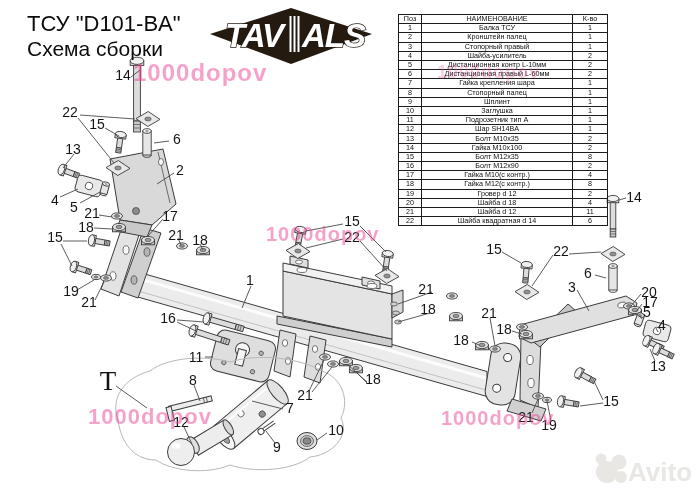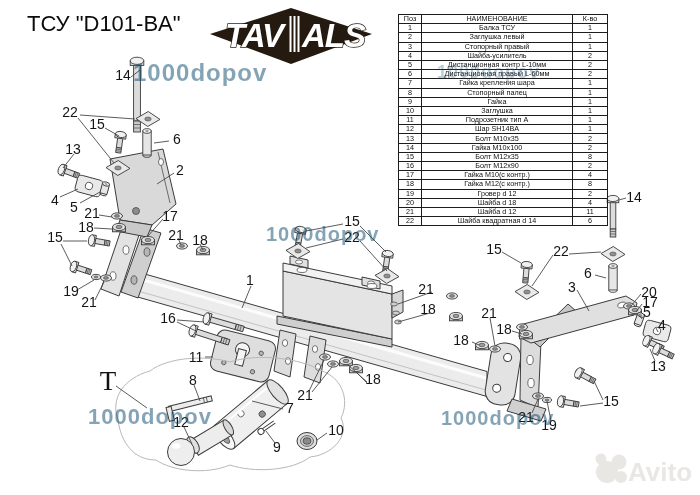--- a/index.html
+++ b/index.html
@@ -6,21 +6,21 @@
   .stage{position:relative;width:700px;height:495px;background:#ffffff;overflow:hidden;
          font-family:"Liberation Sans",sans-serif;}
   .stage svg{display:block;}
   .diagram-svg{position:absolute;left:0;top:0;z-index:1;}
   .title-line1{position:absolute;left:27px;top:11px;font-size:22px;color:#0c0c0c;z-index:2;white-space:nowrap;}
   .title-line2{position:absolute;left:27px;top:37px;font-size:21px;color:#0c0c0c;z-index:2;white-space:nowrap;}
   .logo-svg{position:absolute;left:203px;top:4px;z-index:2;}
   .parts-table{position:absolute;left:398px;top:14px;width:209px;border-collapse:collapse;z-index:2;table-layout:fixed;}
   .parts-table th,.parts-table td{border:1px solid #1c1c1c;font-size:7.2px;line-height:8px;height:8.2px;
       padding:0;text-align:center;font-weight:normal;color:#101010;overflow:hidden;white-space:nowrap;}
-  .wm{position:absolute;font-weight:bold;color:#0c4a6e;opacity:.5;z-index:3;letter-spacing:1px;pointer-events:none;white-space:nowrap;}
+  .wm{position:absolute;font-weight:bold;color:#ec4899;opacity:.5;z-index:3;letter-spacing:1px;pointer-events:none;white-space:nowrap;}
   .avito{position:absolute;left:580px;top:448px;z-index:3;pointer-events:none;}
   .co{font-size:14px;fill:#151515;text-anchor:middle;dominant-baseline:central;font-family:"Liberation Sans",sans-serif;}
   .view-label{font-size:27px;fill:#111;text-anchor:middle;dominant-baseline:central;font-family:"Liberation Serif",serif;}
   .leader{stroke:#4a4a4a;stroke-width:0.9;}
   .part{stroke:#3b3b3b;stroke-width:1;}
   .thin{stroke:#3b3b3b;stroke-width:0.7;}
 </style>
 </head>
 <body>
 
@@ -370,20 +370,21 @@
         <text x="526" y="417" class="co">21</text>
         <text x="549" y="425" class="co">19</text>
         <text x="461" y="340" class="co">18</text>
         <text x="489" y="313" class="co">21</text>
         <text x="504" y="329" class="co">18</text>
       </g>
     <text class="view-label" x="108" y="381">Т</text>
   </svg>
 
   <div class="title-line1">ТСУ  "D101-BA"</div>
+  <div class="title-line2">Схема сборки</div>
 
   <svg class="logo-svg" width="180" height="66" viewBox="0 0 180 66">
     <polygon points="7,30 88,4 169,30 88,60" fill="#241a10"></polygon>
     <rect x="86.5" y="12" width="2" height="36" fill="#ffffff"></rect>
     <rect x="90.5" y="12" width="2" height="36" fill="#ffffff"></rect>
     <rect x="94.5" y="12" width="2" height="36" fill="#ffffff"></rect>
     <text x="22" y="43" font-family="Liberation Sans, sans-serif" font-size="33" font-weight="bold" font-style="italic" fill="#ffffff" stroke="#241a10" stroke-width="1.4" paint-order="stroke" letter-spacing="-1">TAV</text>
     <text x="99" y="43" font-family="Liberation Sans, sans-serif" font-size="33" font-weight="bold" font-style="italic" fill="#ffffff" stroke="#241a10" stroke-width="1.4" paint-order="stroke" letter-spacing="-1">ALS</text>
   </svg>
 
@@ -401,21 +402,21 @@
       </tr>
     </thead>
     <tbody>
         <tr>
           <td>1</td>
           <td>Балка ТСУ</td>
           <td>1</td>
         </tr>
         <tr>
           <td>2</td>
-          <td>Заглушка левый</td>
+          <td>Кронштейн палец</td>
           <td>1</td>
         </tr>
         <tr>
           <td>3</td>
           <td>Стопорный правый</td>
           <td>1</td>
         </tr>
         <tr>
           <td>4</td>
           <td>Шайба-усилитель</td>
@@ -436,21 +437,21 @@
           <td>Гайка крепления шара</td>
           <td>1</td>
         </tr>
         <tr>
           <td>8</td>
           <td>Стопорный палец</td>
           <td>1</td>
         </tr>
         <tr>
           <td>9</td>
-          <td>Гайка</td>
+          <td>Шплинт</td>
           <td>1</td>
         </tr>
         <tr>
           <td>10</td>
           <td>Заглушка</td>
           <td>1</td>
         </tr>
         <tr>
           <td>11</td>
           <td>Подрозетник тип А</td>

